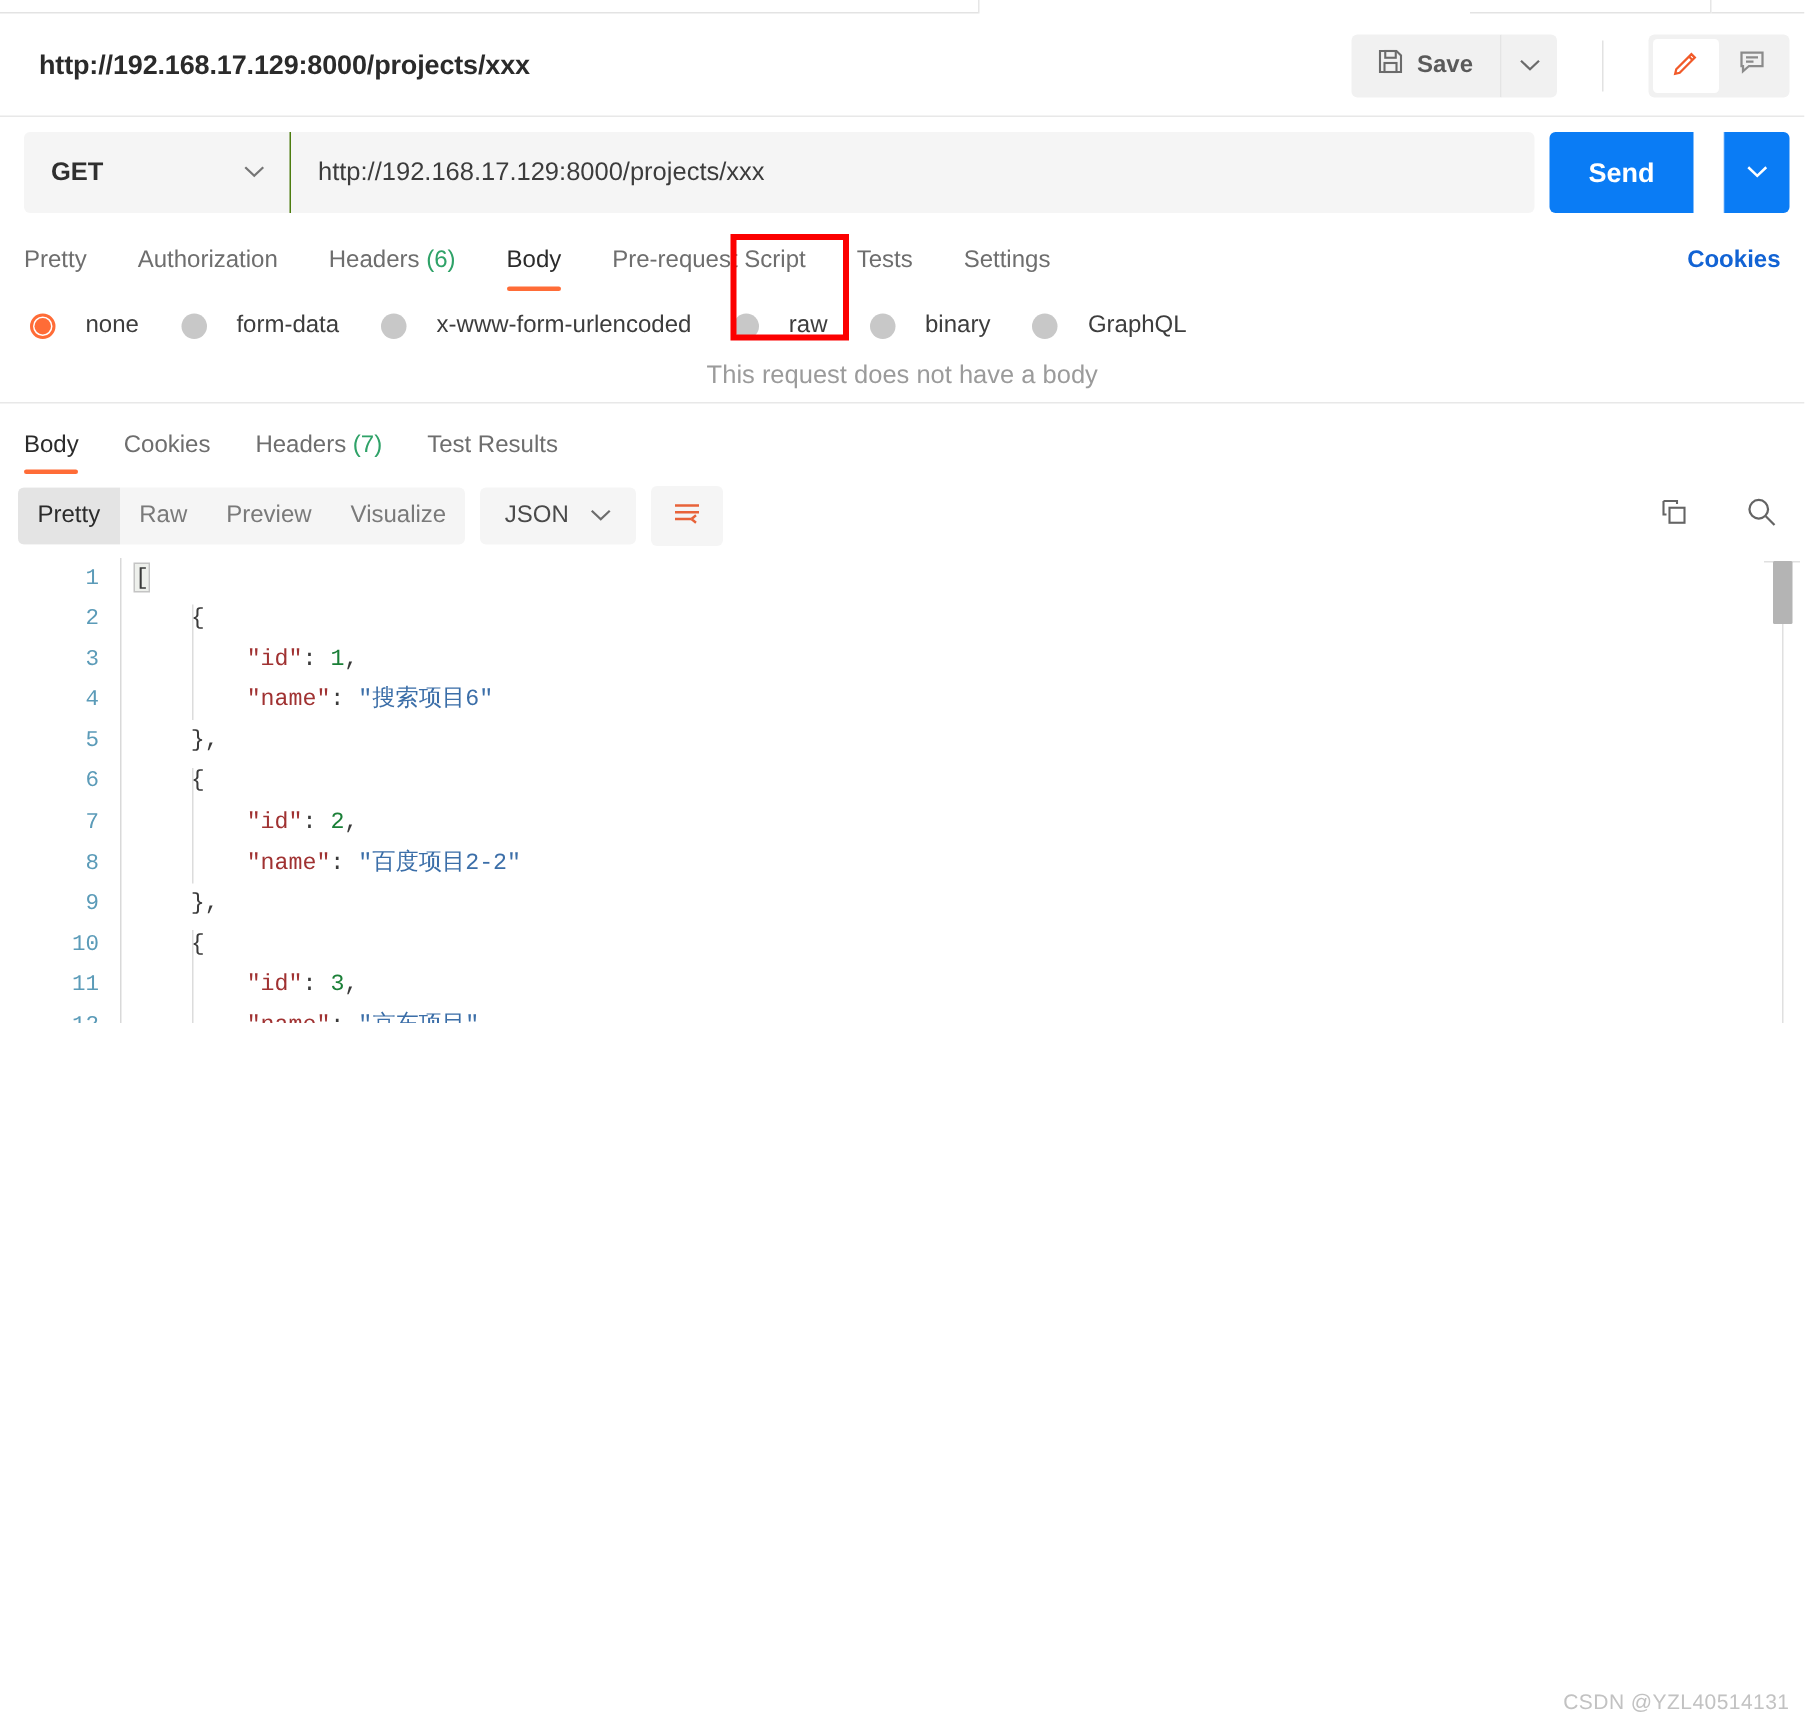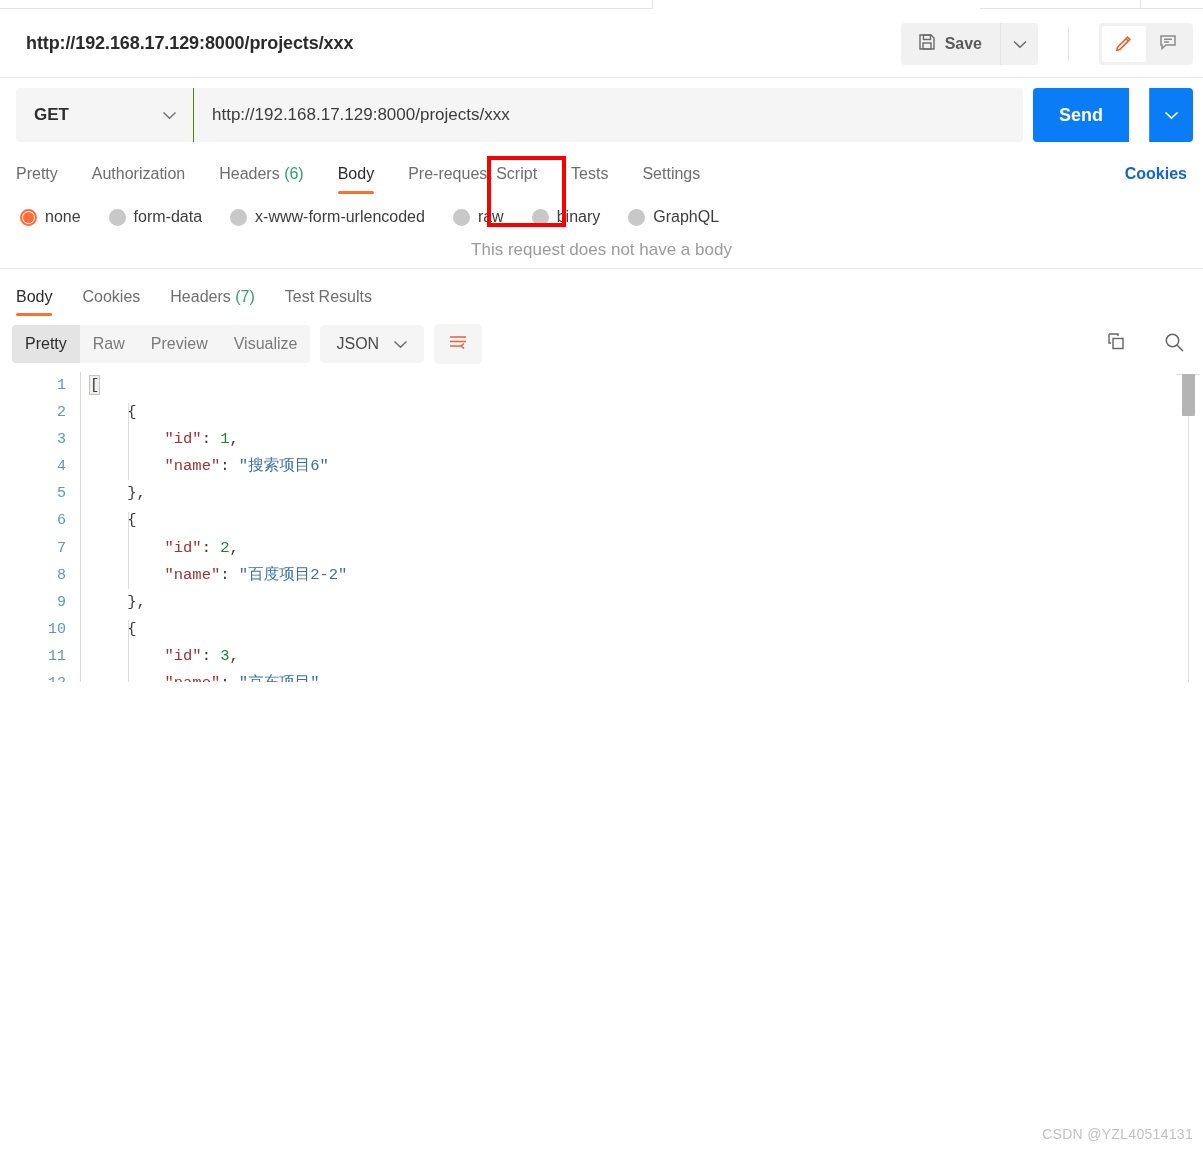--- a/index.html
+++ b/index.html
@@ -123,21 +123,21 @@
     color: #1263d4; font-size: 16px; font-weight: bold;
     padding-bottom: 11px; cursor: pointer;
   }
 
   
   .bodytypes {
     display: flex; align-items: center;
     padding: 14px 16px 14px 20px; gap: 0;
   }
   .btype {
-    display: flex; align-items: center; gap: 8px;
+    display: flex; align-items: center; gap: 20px;
     margin-right: 28px; cursor: pointer;
     font-size: 16px; color: #3d3d3d; white-space: nowrap;
   }
   .radio {
     width: 17px; height: 17px; border-radius: 50%;
     background: #c8c8c8; flex: none;
     display: flex; align-items: center; justify-content: center;
   }
   .radio.sel { background: #fff; border: 2px solid #ff6c37; }
   .radio.sel::after {

